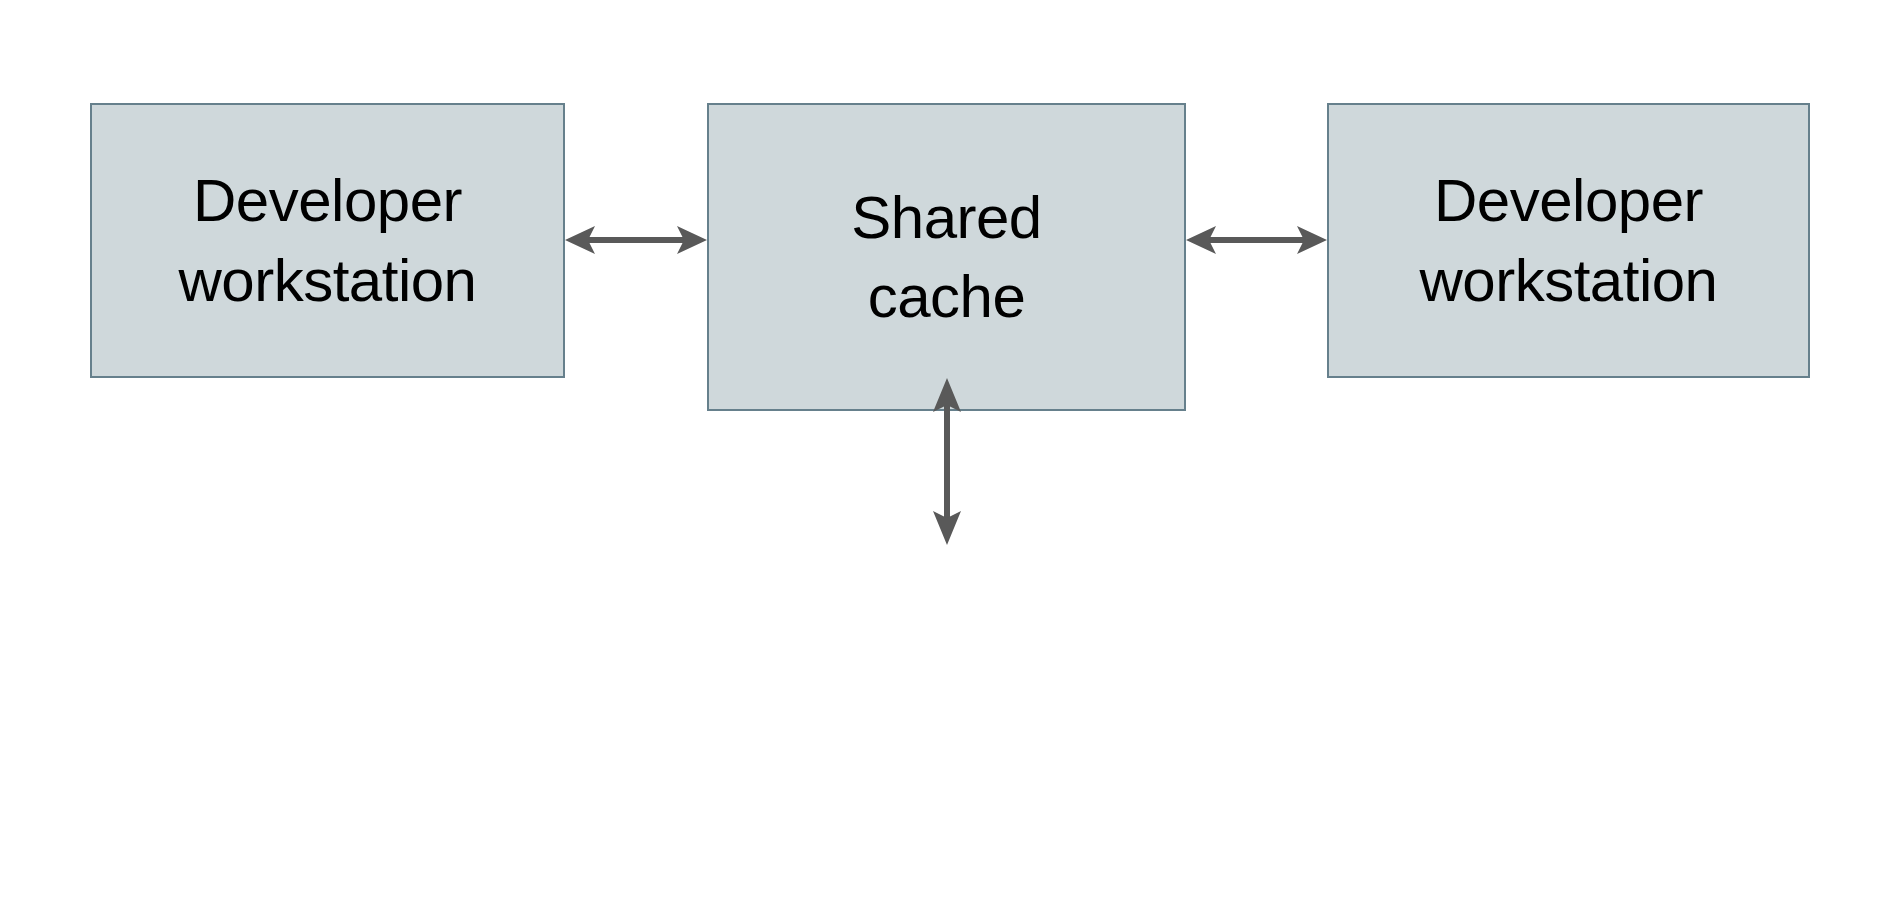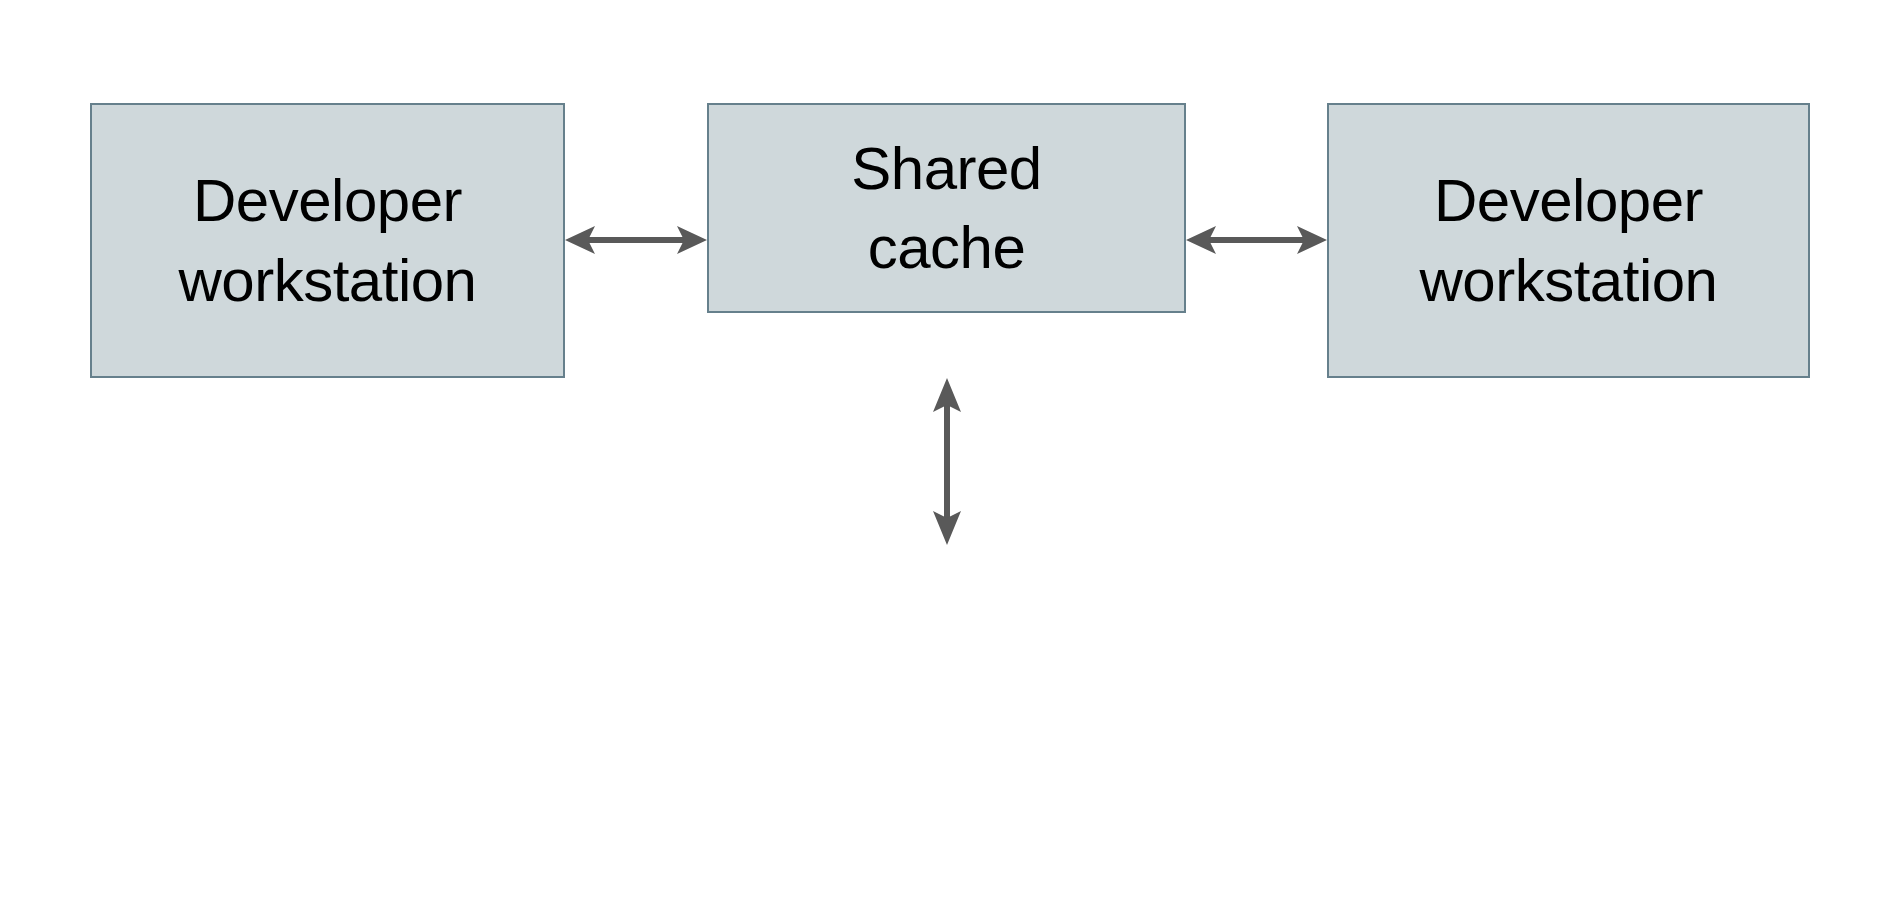--- a/index.html
+++ b/index.html
@@ -39,21 +39,21 @@
   .connector {
     position: absolute;
     overflow: visible;
   }
   .connector svg {
     display: block;
     overflow: visible;
   }
   
   #node-dev-left    { left: 90px;   top: 103px;  width: 475px; height: 275px; }
-  #node-shared      { left: 707px;  top: 103px;  width: 479px; height: 210px; justify-content: center; }
+  #node-shared      { left: 707px;  top: 103px;  width: 479px; height: 308px; justify-content: center; }
   #node-dev-right   { left: 1327px; top: 103px;  width: 483px; height: 275px; }
   #node-ci          { left: 708px;  top: 545px;  width: 478px; height: 275px; }
   
   #conn-left   { left: 565px;  top: 210px; width: 142px; height: 60px; }
   #conn-right  { left: 1186px; top: 210px; width: 141px; height: 60px; }
   #conn-down   { left: 917px;  top: 378px; width: 60px;  height: 167px; }
 </style>
 </head>
 <body>
 

